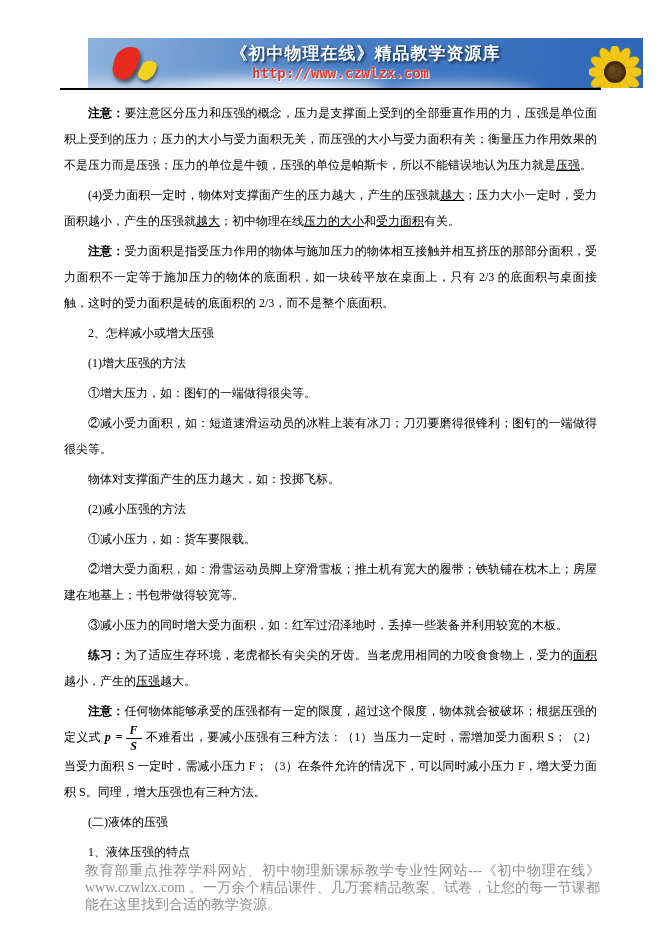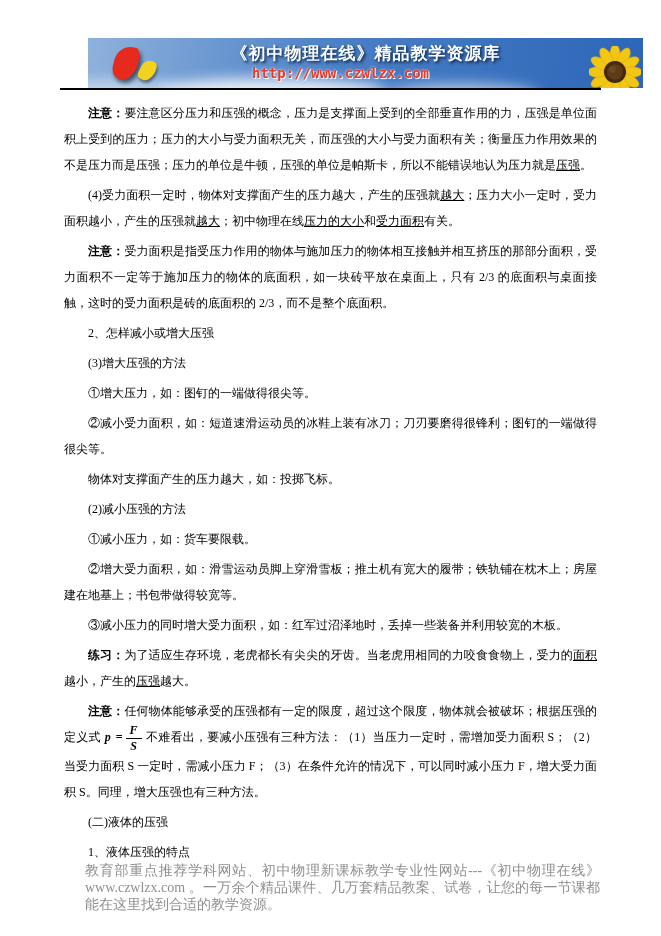--- a/index.html
+++ b/index.html
@@ -96,21 +96,21 @@
     </svg>
   </div>
 
   <div class="divider"></div>
 
   <div class="doc-body">
       <p class="para"><span class="bold">注意：</span><span class="">要注意区分压力和压强的概念，压力是支撑面上受到的全部垂直作用的力，压强是单位面积上受到的压力；压力的大小与受力面积无关，而压强的大小与受力面积有关；衡量压力作用效果的不是压力而是压强；压力的单位是牛顿，压强的单位是帕斯卡，所以不能错误地认为压力就是</span><span class="ul">压强</span><span class="">。</span></p>
       <p class="para"><span class="">(4)受力面积一定时，物体对支撑面产生的压力越大，产生的压强就</span><span class="ul">越大</span><span class="">；压力大小一定时，受力面积越小，产生的压强就</span><span class="ul">越大</span><span class="">；初中物理在线</span><span class="ul">压力的大小</span><span class="">和</span><span class="ul">受力面积</span><span class="">有关。</span></p>
       <p class="para"><span class="bold">注意：</span><span class="">受力面积是指受压力作用的物体与施加压力的物体相互接触并相互挤压的那部分面积，受力面积不一定等于施加压力的物体的底面积，如一块砖平放在桌面上，只有 2/3 的底面积与桌面接触，这时的受力面积是砖的底面积的 2/3，而不是整个底面积。</span></p>
       <p class="para"><span class="">2、怎样减小或增大压强</span></p>
-      <p class="para"><span class="">(3)增大压强的方法</span></p>
+      <p class="para"><span class="">(1)增大压强的方法</span></p>
       <p class="para"><span class="">①增大压力，如：图钉的一端做得很尖等。</span></p>
       <p class="para"><span class="">②减小受力面积，如：短道速滑运动员的冰鞋上装有冰刀；刀刃要磨得很锋利；图钉的一端做得很尖等。</span></p>
       <p class="para"><span class="">物体对支撑面产生的压力越大，如：投掷飞标。</span></p>
       <p class="para"><span class="">(2)减小压强的方法</span></p>
       <p class="para"><span class="">①减小压力，如：货车要限载。</span></p>
       <p class="para"><span class="">②增大受力面积，如：滑雪运动员脚上穿滑雪板；推土机有宽大的履带；铁轨铺在枕木上；房屋建在地基上；书包带做得较宽等。</span></p>
       <p class="para"><span class="">③减小压力的同时增大受力面积，如：红军过沼泽地时，丢掉一些装备并利用较宽的木板。</span></p>
       <p class="para"><span class="bold">练习：</span><span class="">为了适应生存环境，老虎都长有尖尖的牙齿。当老虎用相同的力咬食食物上，受力的</span><span class="ul">面积</span><span class="">越小，产生的</span><span class="ul">压强</span><span class="">越大。</span></p>
       <p class="para"><span class="bold">注意：</span><span class="">任何物体能够承受的压强都有一定的限度，超过这个限度，物体就会被破坏；根据压强的定义式</span><span class="formula"><span class="fvar">p</span><span class="feq">=</span><span class="frac"><span class="num">F</span><span class="den">S</span></span></span><span class="">不难看出，要减小压强有三种方法：（1）当压力一定时，需增加受力面积 S；（2）当受力面积 S 一定时，需减小压力 F；（3）在条件允许的情况下，可以同时减小压力 F，增大受力面积 S。同理，增大压强也有三种方法。</span></p>
       <p class="para"><span class="">(二)液体的压强</span></p>

